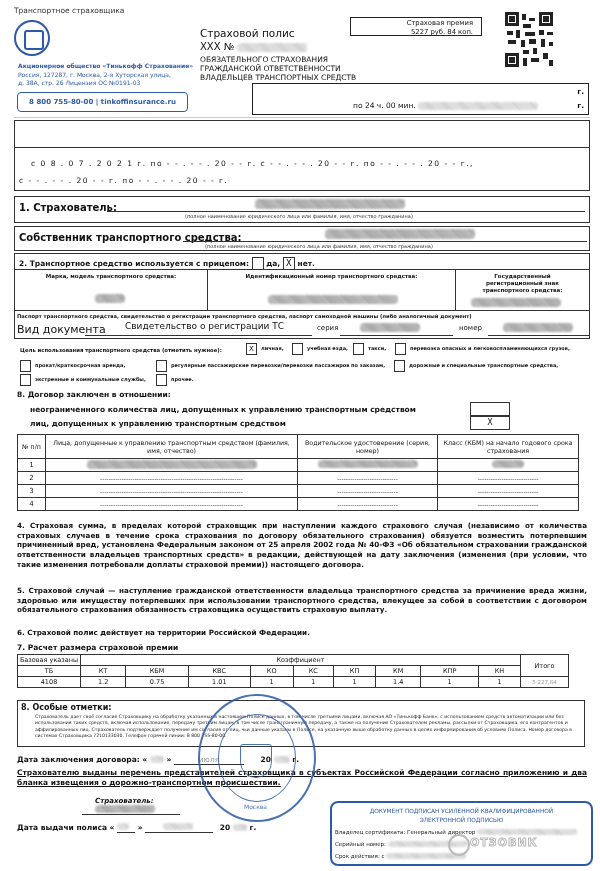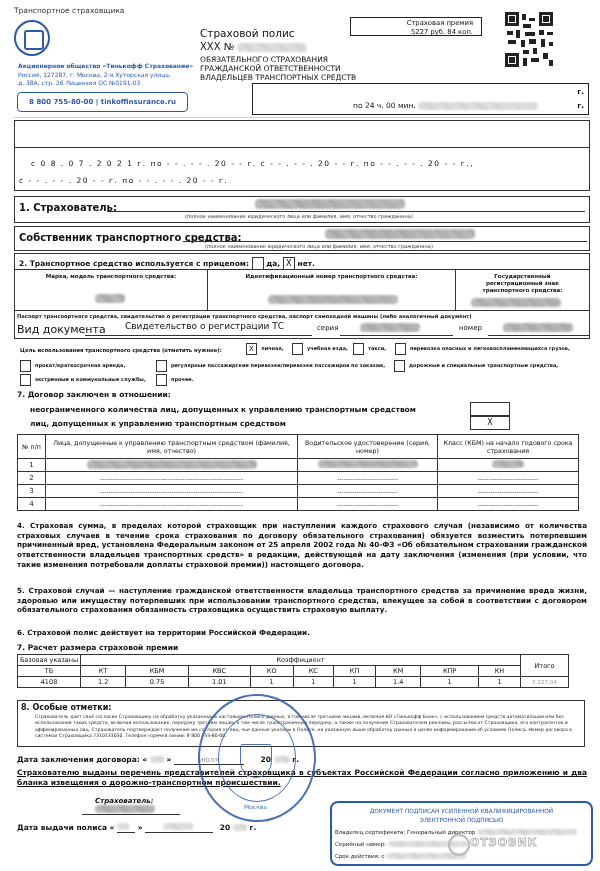--- a/index.html
+++ b/index.html
@@ -233,21 +233,21 @@
   <div class="purpose-item" style="left:272px;top:0;"><span class="chk"></span><span>учебная езда,</span></div>
   <div class="purpose-item" style="left:333px;top:0;"><span class="chk"></span><span>такси,</span></div>
   <div class="purpose-item" style="left:375px;top:0;"><span class="chk"></span><span>перевозка опасных и легковоспламеняющихся грузов,</span></div>
   <div class="purpose-item" style="left:0;top:17px;"><span class="chk"></span><span>прокат/краткосрочная аренда,</span></div>
   <div class="purpose-item" style="left:136px;top:17px;"><span class="chk"></span><span>регулярные пассажирские перевозки/перевозки пассажиров по заказам,</span></div>
   <div class="purpose-item" style="left:374px;top:17px;"><span class="chk"></span><span>дорожные и специальные транспортные средства,</span></div>
   <div class="purpose-item" style="left:0;top:31px;"><span class="chk"></span><span>экстренные и коммунальные службы,</span></div>
   <div class="purpose-item" style="left:136px;top:31px;"><span class="chk"></span><span>прочее.</span></div>
 </div>
 
-<div class="abs sec3">7. Договор заключен в отношении:</div>
+<div class="abs sec3">8. Договор заключен в отношении:</div>
 <div class="abs sec3-opt" style="left:30px;top:405px;">неограниченного количества лиц, допущенных к управлению транспортным средством</div>
 <div class="abs opt-box" style="top:402px;"></div>
 <div class="abs sec3-opt" style="left:30px;top:419px;">лиц, допущенных к управлению транспортным средством</div>
 <div class="abs opt-box" style="top:416px;">X</div>
 
 <table class="abs drivers">
   <thead>
     <tr>
       <th style="width:28px;">№ п/п</th>
       <th style="width:252px;">Лица, допущенные к управлению транспортным средством (фамилия, имя, отчество)</th>

